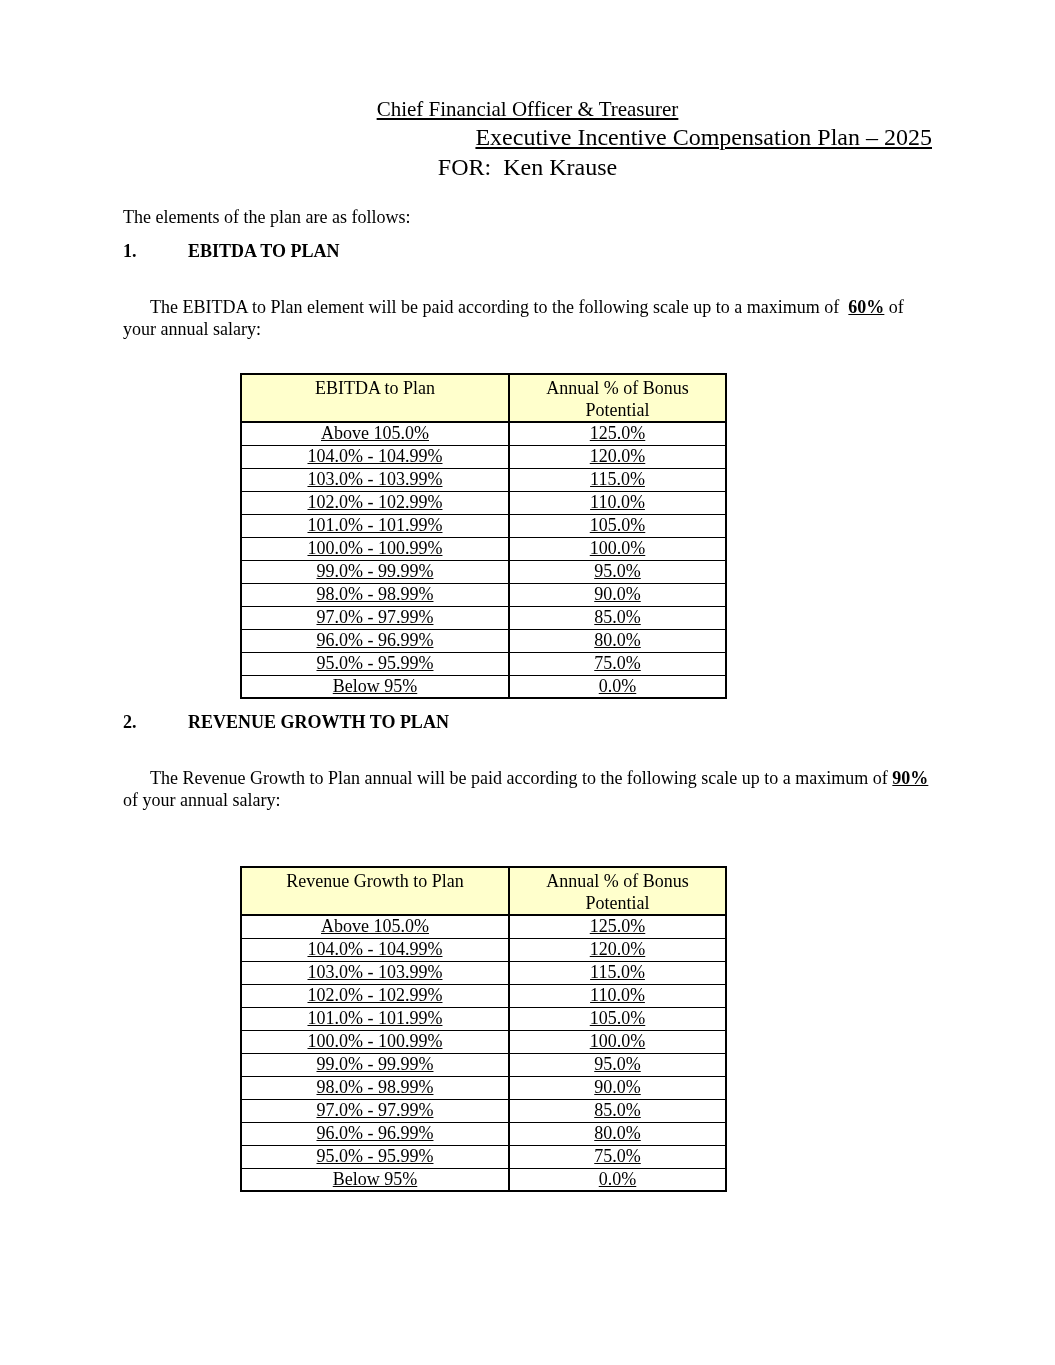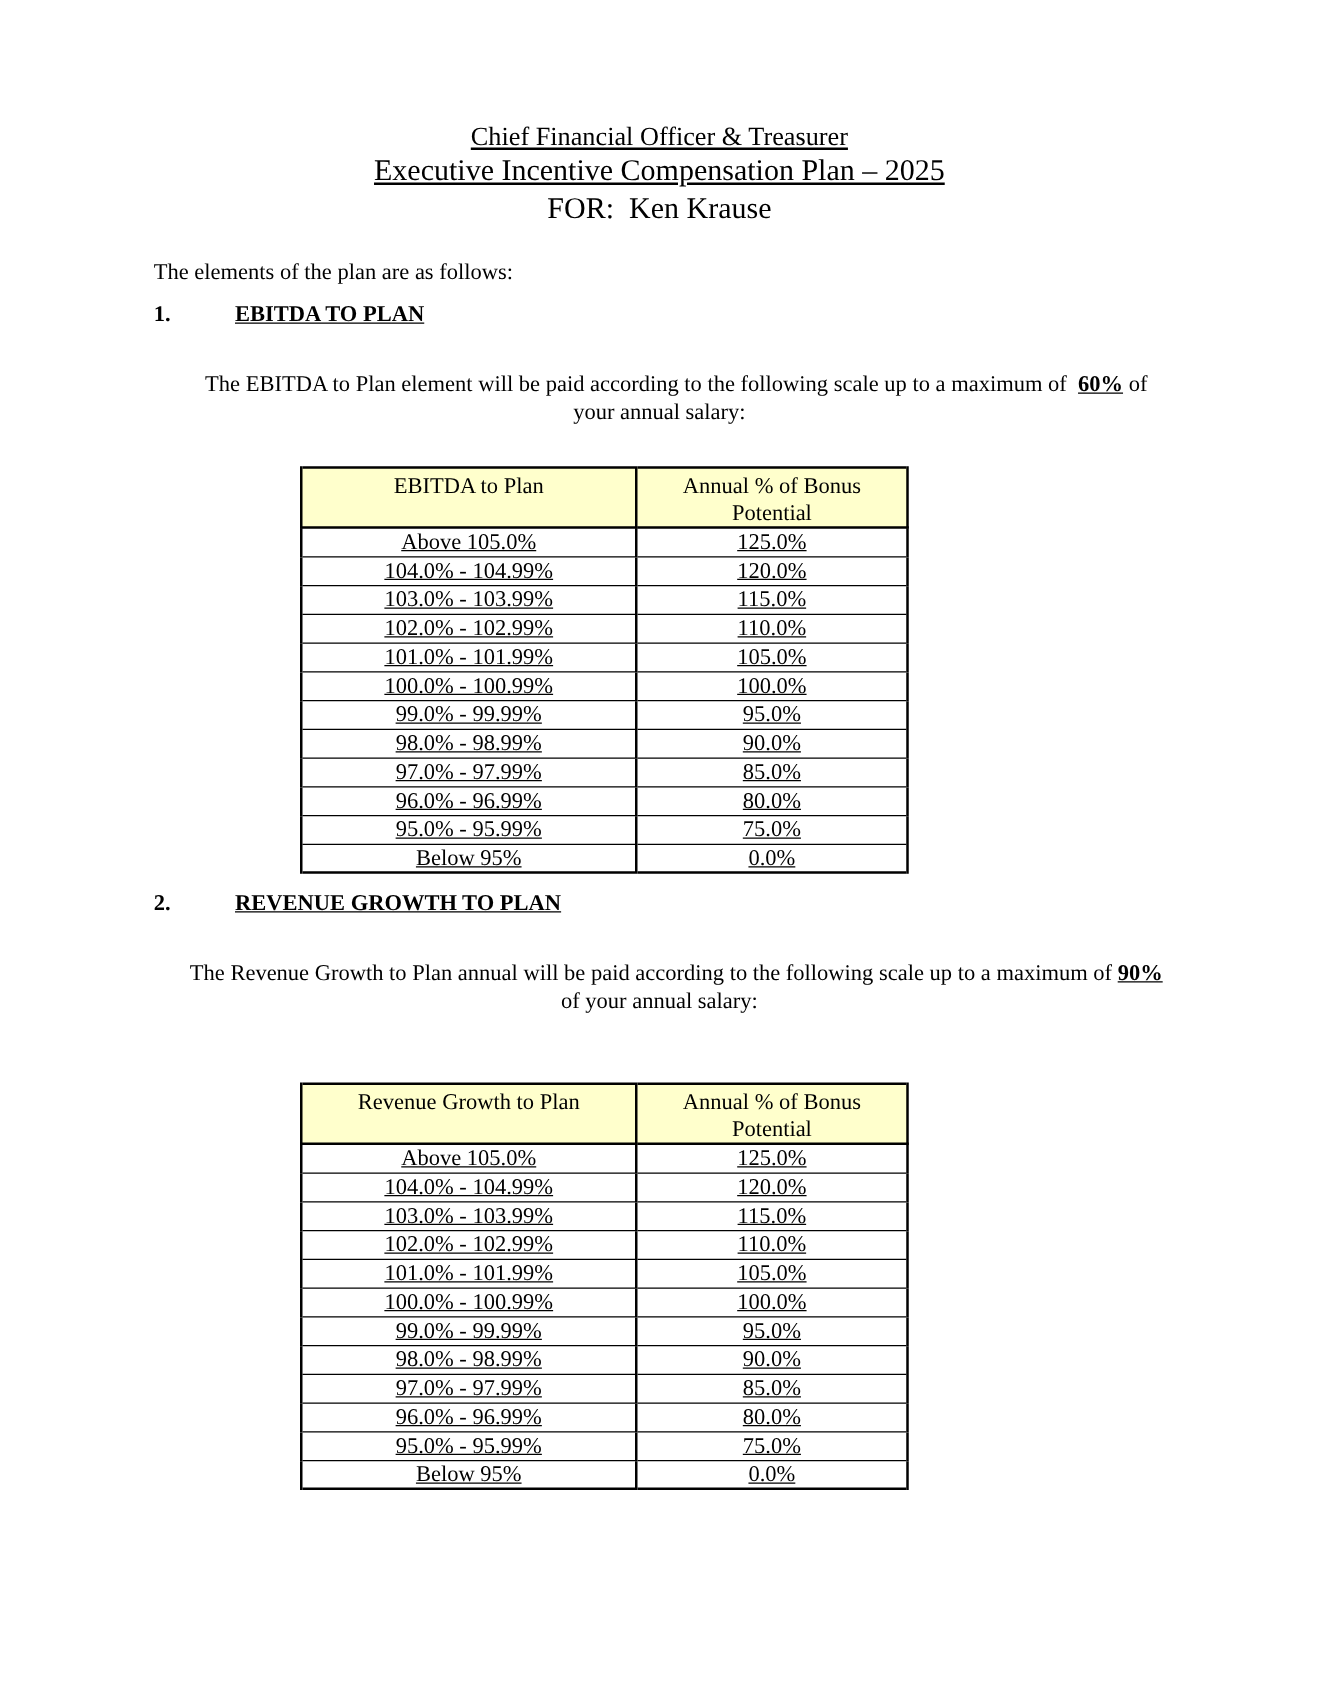--- a/index.html
+++ b/index.html
@@ -15,46 +15,44 @@
     font-size: 18px;
     line-height: 22px;
     overflow: hidden;
   }
   .title1 {
     text-align: center;
     font-size: 21px;
     line-height: 26px;
   }
   .title2 {
-    text-align: center;
+    text-align: right;
     font-size: 24px;
     line-height: 30px;
   }
   .underline { text-decoration: underline; }
   .for-line {
     text-align: center;
     font-size: 24px;
     line-height: 30px;
     white-space: pre;
   }
   .intro { margin-top: 24px; }
   .section { margin-top: 12px; }
   .section + .section { }
   .sec-heading {
     font-weight: bold;
-    text-decoration: underline;
   }
   .sec-num {
     display: inline-block;
     width: 65px;
   }
   .sec-para {
     margin-top: 12px;
     white-space: pre-wrap;
-    text-align: center;
   }
   .emph {
     font-weight: bold;
     text-decoration: underline;
   }
   table.bonus-table {
     margin-top: 11px;
     margin-left: 117px;
     border-collapse: collapse;
     table-layout: fixed;

